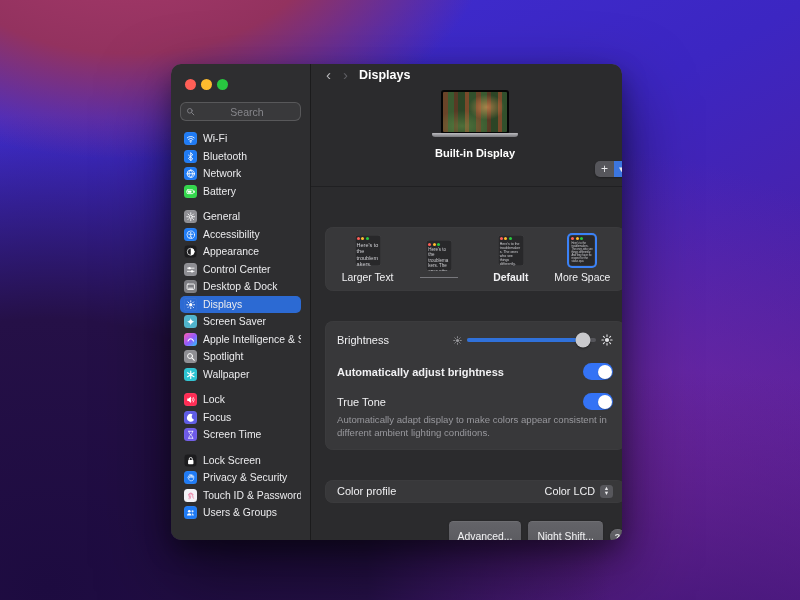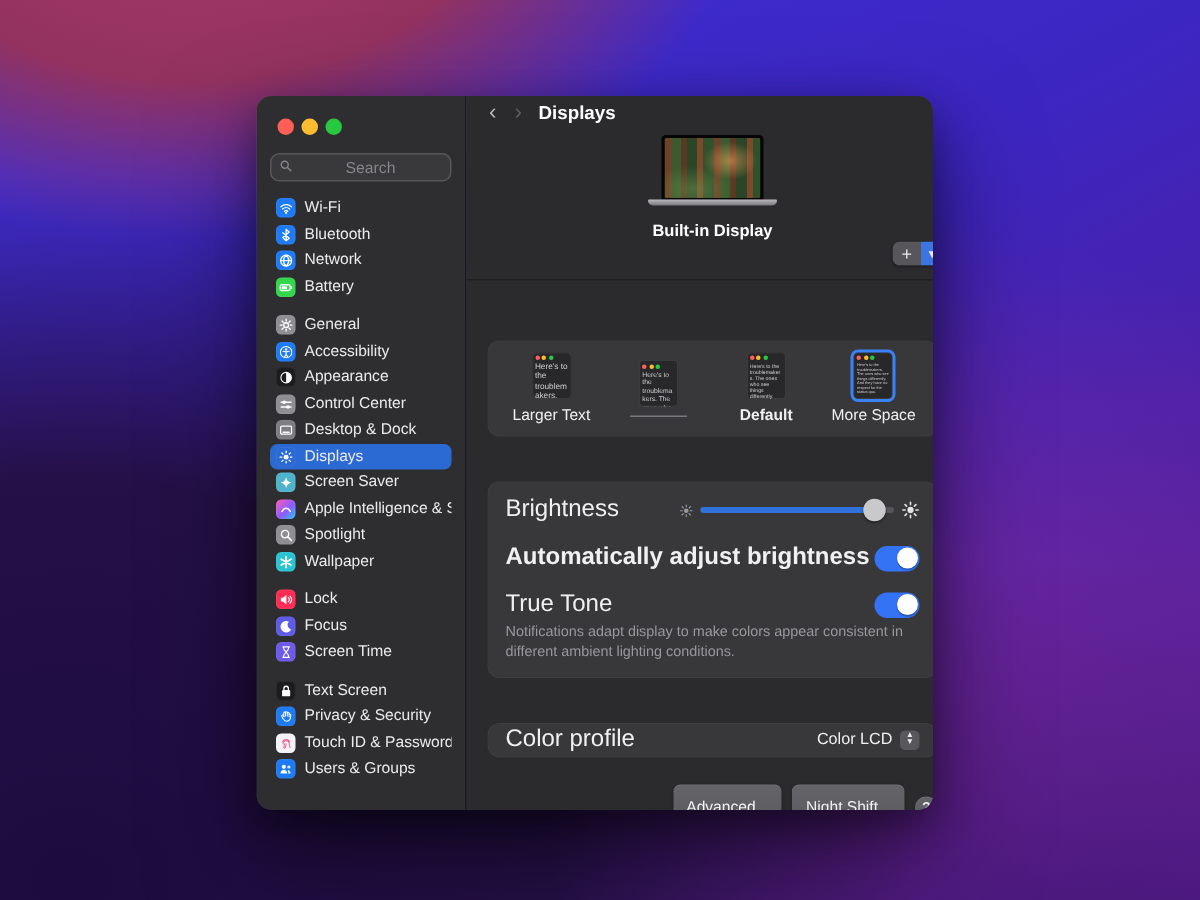--- a/index.html
+++ b/index.html
@@ -92,21 +92,21 @@
   .thumb.selected { box-shadow:inset 0 0 0 .5px rgba(255,255,255,.12), 0 0 0 2px #3b82f7; }
   .tdots { display:flex; gap:1.5px; margin-bottom:1.5px; }
   .tdots i { width:3px; height:3px; border-radius:50%; }
   .tdots i:nth-child(1){background:#ff5f57;} .tdots i:nth-child(2){background:#febc2e;} .tdots i:nth-child(3){background:#28c840;}
   .ttext { color:#cfcfd3; line-height:1.2; word-break:break-word; font-family:"Liberation Sans",sans-serif; }
   .opt-label { font-size:10.4px; color:#f1f1f3; margin-top:6px; height:12px; }
   .opt-label.bold { font-weight:bold; }
   .opt-line { width:38px; height:1px; background:#77777c; margin:6px auto 0; }
   .card.settings { padding:9px 12px 10px; margin-bottom:8px; }
   .srow { display:flex; align-items:center; }
-  .srow-label { font-size:16px; color:#f0f0f2; }
+  .srow-label { font-size:11px; color:#f0f0f2; }
   .slider-wrap { margin-left:auto; width:160px; display:flex; align-items:center; gap:5px; height:20px; }
   .sun-dim { color:#9a9a9e; display:flex; } .sun-dim svg { width:9px; height:9px; }
   .sun-bright { color:#e3e3e6; display:flex; } .sun-bright svg { width:12px; height:12px; }
   .track { flex:1; height:3.5px; background:#55555a; border-radius:2px; position:relative; }
   .fill { height:100%; background:#3071da; border-radius:2px; }
   .knob {
     position:absolute; top:50%; width:15px; height:15px; border-radius:50%;
     background:#c9c9cc; transform:translate(-50%,-50%); box-shadow:0 1px 2px rgba(0,0,0,.45);
   }
   .toggle { width:30px; height:17px; border-radius:9px; background:#6a6a6e; position:relative; margin-left:auto; flex:none; cursor:default; }
@@ -311,21 +311,21 @@
           </div>
         </div>
         <div class="nav-group">
           <div class="nav-item">
             <span class="nav-icon" style="background: rgb(28, 28, 30);">
               <svg viewBox="0 0 12 12" fill="none" stroke="currentColor" stroke-width="1.1" stroke-linecap="round" stroke-linejoin="round">
                 <rect x="2.6" y="5" width="6.8" height="5.4" rx="1" fill="currentColor" stroke="none"></rect>
                 <path d="M4.1 5V3.8a1.9 1.9 0 0 1 3.8 0V5"></path>
               </svg>
             </span>
-            <span>Text Screen</span>
+            <span>Lock Screen</span>
           </div>
           <div class="nav-item">
             <span class="nav-icon" style="background: rgb(31, 123, 245);">
               <svg viewBox="0 0 12 12" fill="none" stroke="currentColor" stroke-width="1.1" stroke-linecap="round" stroke-linejoin="round">
                 <path d="M4 6.2V2.9a.75.75 0 0 1 1.5 0v2.6M5.5 2.6a.75.75 0 0 1 1.5 0v2.9M7 3.2a.75.75 0 0 1 1.5 0V6M8.5 4.5a.7.7 0 0 1 1.4.2c0 2.6-.6 5.2-3.2 5.2-1.9 0-2.5-.8-3.4-2.4l-.9-1.6c-.5-.8.5-1.7 1.2-1.1l.9.9" stroke-width=".85"></path>
               </svg>
             </span>
             <span>Privacy &amp; Security</span>
           </div>
           <div class="nav-item">
@@ -448,21 +448,21 @@
               <span class="tknob"></span>
             </div>
         </div>
         <div class="row-tt">
           <div class="srow">
             <span class="srow-label">True Tone</span>
             <div class="toggle on" id="toggle-tt">
                 <span class="tknob"></span>
               </div>
           </div>
-          <div class="tt-desc">Notifications adapt display to make colors appear consistent in different ambient lighting conditions.</div>
+          <div class="tt-desc">Automatically adapt display to make colors appear consistent in different ambient lighting conditions.</div>
         </div>
       </div>
 
       <div class="card profile">
         <span class="srow-label">Color profile</span>
         <div class="profile-right">
           <span class="profile-value">Color LCD</span>
           <span class="stepper">
               <span>▲</span>
               <span>▼</span>

